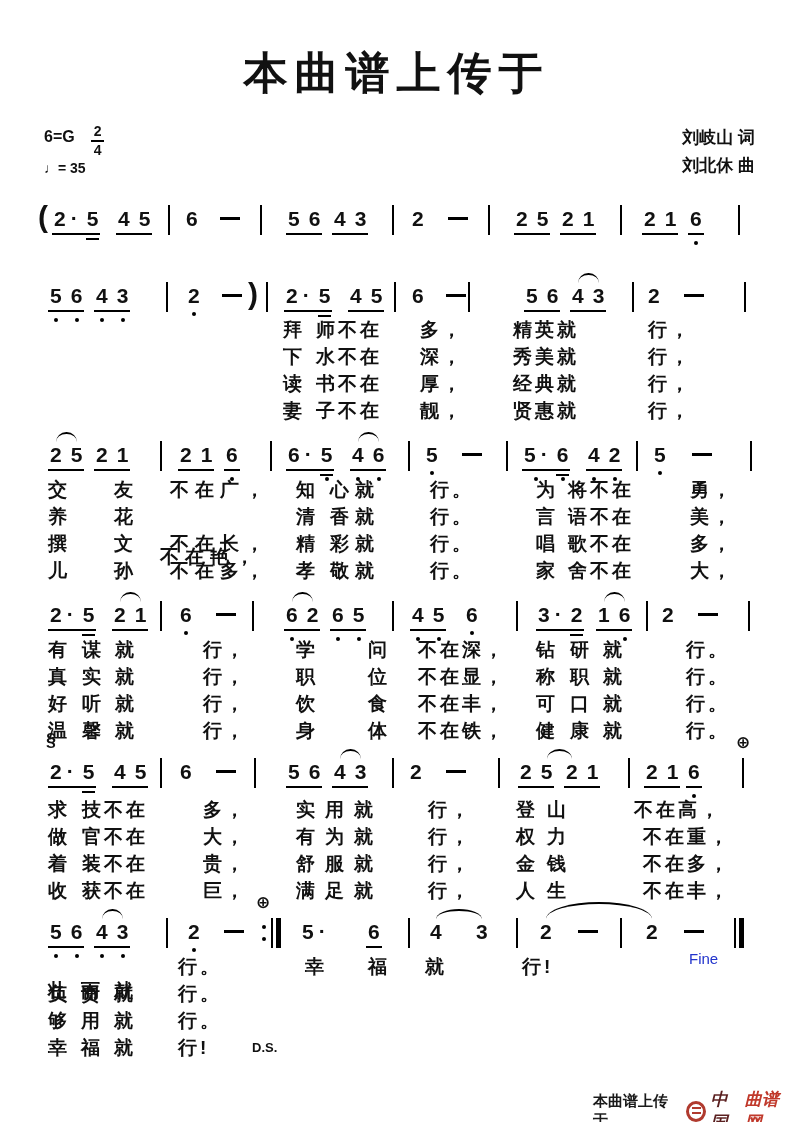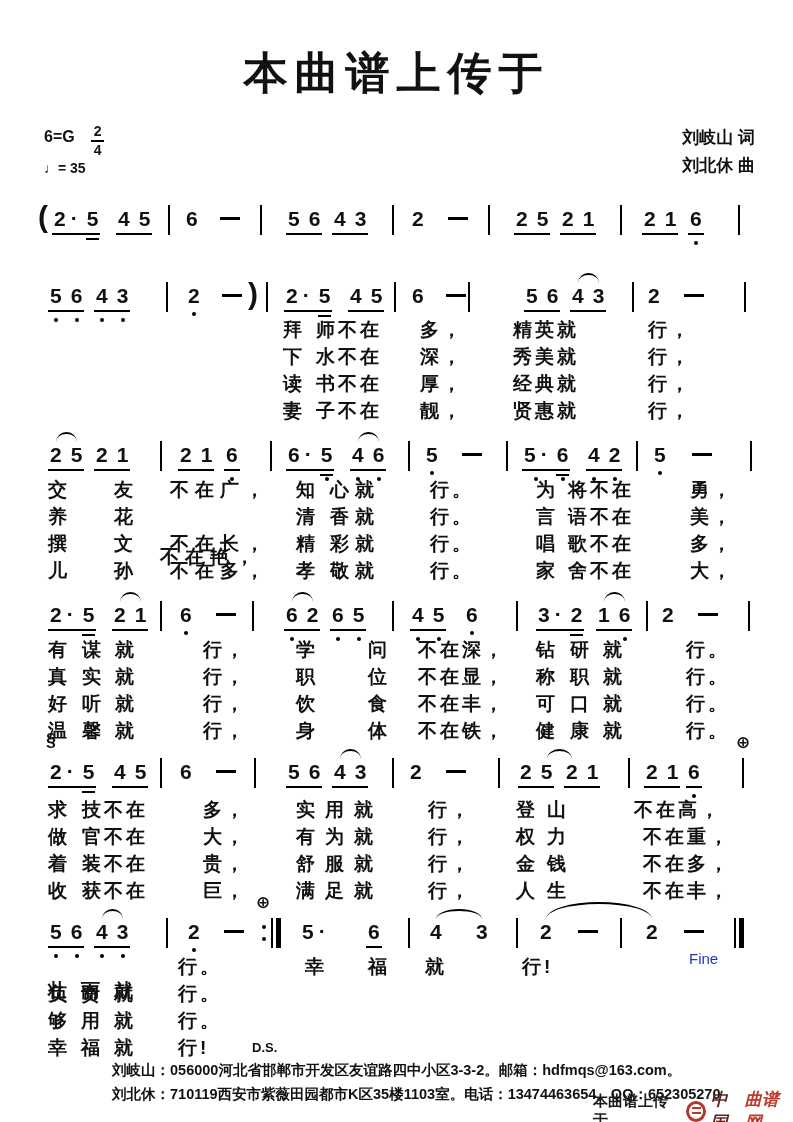--- a/index.html
+++ b/index.html
@@ -543,24 +543,20 @@
         <span class="lyric" style="left: 178px;">行。</span>
       </div>
       <div class="lyric-row" style="top: 1036px;">
         <span class="lyric" style="left: 48px; letter-spacing: 14px;">幸福就</span>
         <span class="lyric" style="left: 178px;">行!</span>
       </div>
       <div class="extra-fine" style="left: 689px; top: 950px;">Fine</div>
       <div class="extra-ds" style="left: 252px; top: 1040px;">D.S.</div>
     </div>
 
-  <div class="footer">
-    <div>刘岐山：056000河北省邯郸市开发区友谊路四中小区3-3-2。邮箱：hdfmqs@163.com。</div>
-    <div>刘北休：710119西安市紫薇田园都市K区35楼1103室。电话：13474463654。QQ：652305270</div>
-  </div>
 
   <div class="watermark">
     <span class="wprefix">本曲谱上传于</span>
     <span class="wlogo">
         <i></i>
         <i></i>
       </span>
     <span class="wsite1">中国</span>
     <span class="wsite2">曲谱网</span>
   </div>

